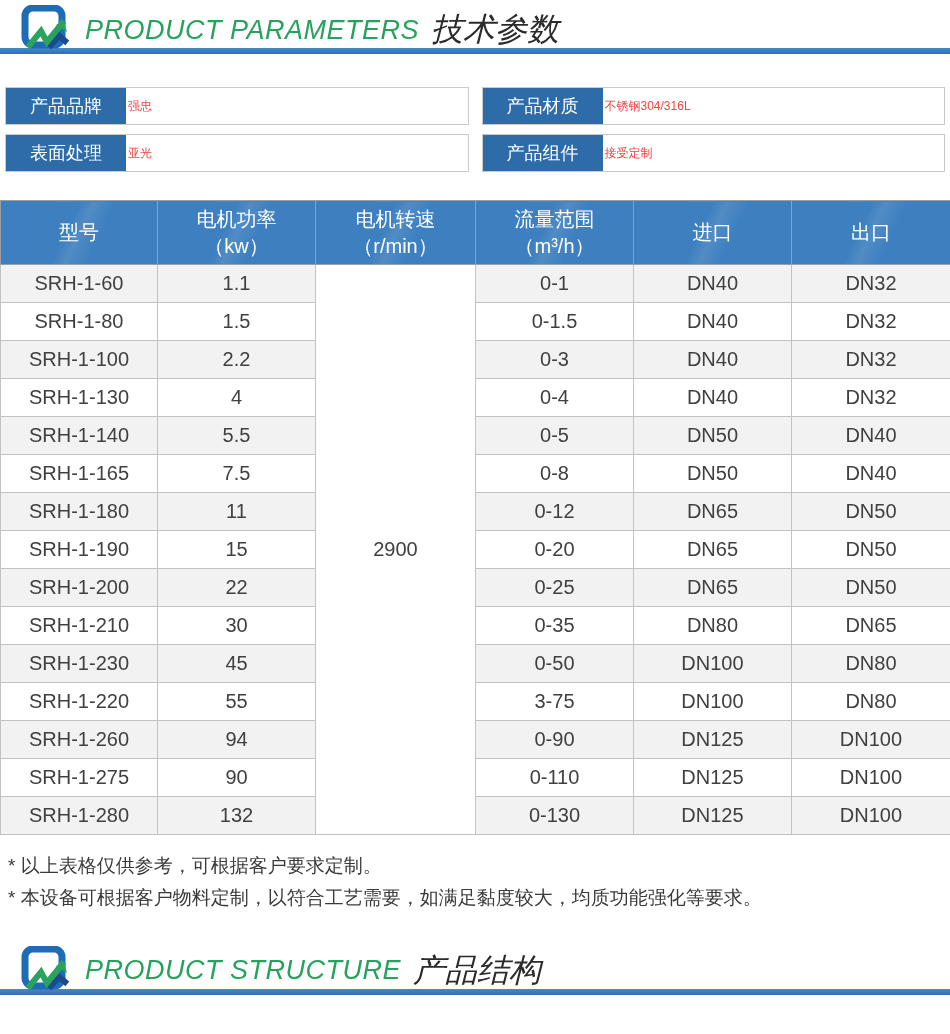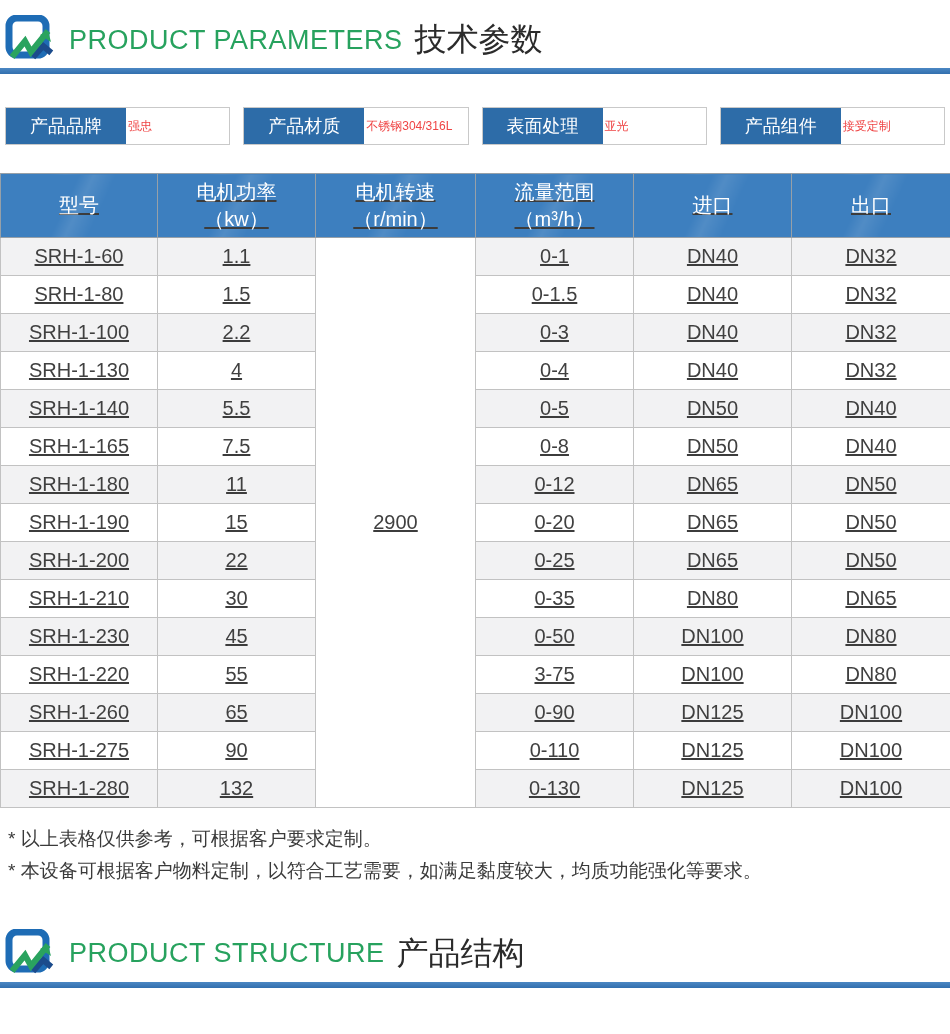--- a/index.html
+++ b/index.html
@@ -9,38 +9,38 @@
     background: #fff;
     font-family: "Liberation Sans", "DejaVu Sans", sans-serif;
     color: #3c3c3c;
     overflow: hidden;
   }
   .page { width: 950px; height: 1034px; position: relative; background:#fff; }
 
   
   .section-header {
     display: flex; align-items: center;
-    padding: 12px 5px 0 5px; height: 68px;
+    padding: 12px 5px 0 21px; height: 48px; font-style: italic;
   }
   .logo { width: 52px; height: 50px; flex: 0 0 auto; margin-right: 12px; }
   .title-en {
     color: #27a25e; font-size: 27px; letter-spacing: 0.5px;
     white-space: nowrap;
   }
   .title-zh {
     color: #2b2b2b; font-size: 32px; margin-left: 12px; white-space: nowrap;
   }
   .divider {
     height: 6px; width: 100%;
     background: linear-gradient(#4b87c3, #326fae);
   }
 
   
   .info-grid {
-    display: grid; grid-template-columns: 1fr 1fr 1fr 1fr;
+    display: grid; grid-template-columns: 1fr 1fr;
     column-gap: 13px; row-gap: 9px;
     margin: 33px 5px 0 5px;
   }
   .info-box {
     display: flex; align-items: stretch;
     border: 1px solid #c9c9c9; height: 38px; background: #fff;
   }
   .info-label {
     width: 120px; flex: 0 0 auto;
     background: #2d6ca8; color: #fff;
@@ -49,21 +49,20 @@
   }
   .info-value {
     flex: 1; display: flex; align-items: center;
     padding-left: 2px; font-size: 12px; color: #ef4444;
   }
 
   
   table.spec {
     width: 100%; border-collapse: collapse; table-layout: fixed;
     margin-top: 28px;
-    text-decoration: underline;
   }
   table.spec th {
     background: #3d7fbf;
     background-image: linear-gradient(115deg, rgba(255,255,255,0) 42%, rgba(255,255,255,0.10) 50%, rgba(255,255,255,0) 62%);
     color: #fff; font-weight: 400; font-size: 20px;
     height: 64px; border: 1px solid #97a0a8;
     text-align: center; line-height: 1.35; padding: 0;
   }
   table.spec th span { display: block; }
   table.spec td {
@@ -230,21 +229,21 @@
         </tr>
         <tr class="even">
           <td>SRH-1-220</td>
           <td>55</td>
           <td>3-75</td>
           <td>DN100</td>
           <td>DN80</td>
         </tr>
         <tr class="odd">
           <td>SRH-1-260</td>
-          <td>65</td>
+          <td>94</td>
           <td>0-90</td>
           <td>DN125</td>
           <td>DN100</td>
         </tr>
         <tr class="even">
           <td>SRH-1-275</td>
           <td>90</td>
           <td>0-110</td>
           <td>DN125</td>
           <td>DN100</td>

